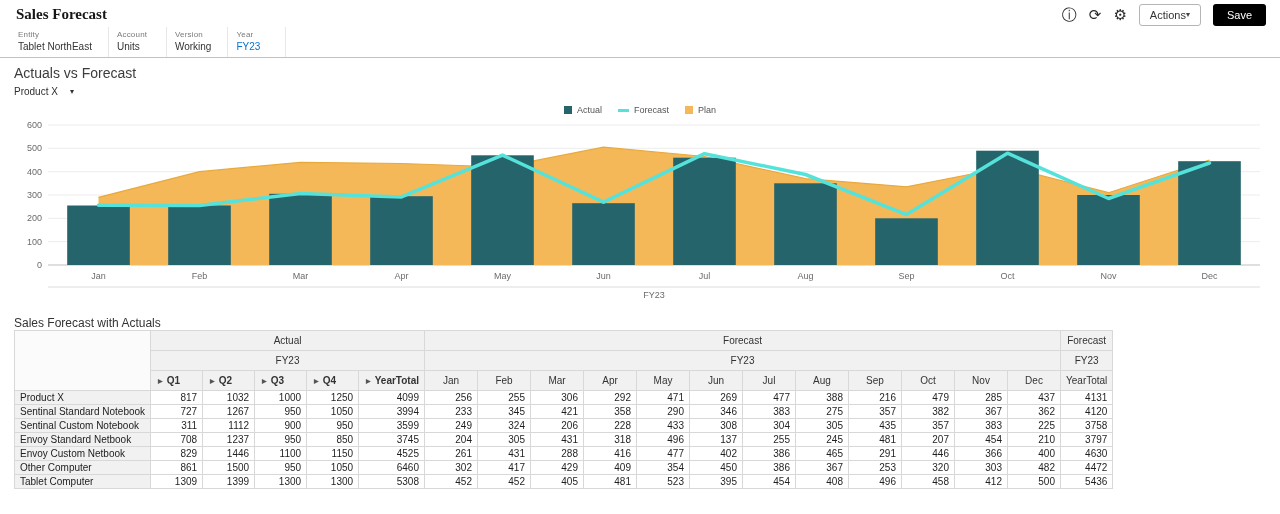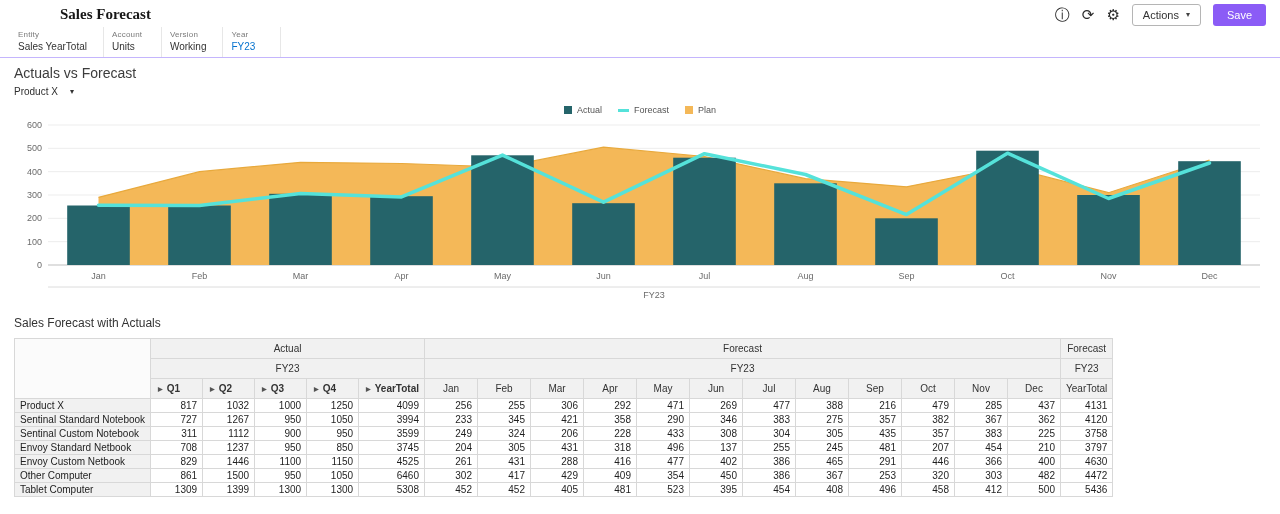--- a/index.html
+++ b/index.html
@@ -2,27 +2,27 @@
 <html><head>
 <meta charset="utf-8">
 <style>
   * { box-sizing: border-box; margin: 0; padding: 0; }
   html, body { width: 1280px; height: 514px; background: #fff; overflow: hidden;
     font-family: "Liberation Sans", sans-serif; color: #222; }
 
   
   .app-header { display: flex; align-items: center; justify-content: space-between;
     padding: 5px 14px 3px 16px; height: 27px; }
-  .app-title { font-family: "Liberation Serif", serif; font-weight: bold; font-size: 15px; color: #161616; margin-left: 44px; }
+  .app-title { font-family: "Liberation Serif", serif; font-weight: bold; font-size: 15px; color: #161616; }
   .header-right { display: flex; align-items: center; gap: 12px; }
   .icon-btn { background: none; border: none; font-size: 15px; line-height: 1; color: #2b2b2b; cursor: pointer; }
-  .actions-btn { display: inline-flex; align-items: center; gap: 7px; font-size: 11px; color: #333;
+  .actions-btn { display: inline-flex; align-items: center; font-size: 11px; color: #333;
     background: #fff; border: 1px solid #b5b5b5; border-radius: 3px; padding: 4px 10px; cursor: pointer; }
   .actions-btn .caret { font-size: 8px; color: #444; }
-  .save-btn { font-size: 11px; color: #fff; background: #8b5cf6; border: none; border-radius: 3px;
+  .save-btn { font-size: 11px; color: #fff; background: #000000; border: none; border-radius: 3px;
     padding: 5px 14px; cursor: pointer; }
 
   
   .pov-bar { display: flex; border-bottom: 1px solid #c4b5fd; padding-left: 10px; }
   .pov-item { padding: 3px 16px 5px 8px; border-right: 1px solid #e7e7e7; min-width: 58px; cursor: pointer; }
   .pov-dim { font-size: 8px; color: #7a7a7a; letter-spacing: .2px; }
   .pov-member { font-size: 10px; color: #333; margin-top: 2px; }
   .pov-member.highlight { color: #0572ce; }
 
   
@@ -33,21 +33,21 @@
   .product-selector .caret { font-size: 8px; color: #333; }
   .legend { display: flex; justify-content: center; align-items: center; gap: 16px;
     margin: 4px 0 0 0; font-size: 9px; color: #555; height: 14px; }
   .legend-item { display: inline-flex; align-items: center; gap: 5px; }
   .swatch { width: 8px; height: 8px; display: inline-block; }
   .swatch-line { width: 11px; height: 3px; }
   .axlbl { font-size: 9px; fill: #6b6b6b; font-family: "Liberation Sans", sans-serif; }
 
   
   .table-section { padding: 9px 14px 0 14px; }
-  .grid-title { font-size: 12px; color: #333; margin-bottom: 8px; }
+  .grid-title { font-size: 12px; color: #333; }
   table.grid { border-collapse: collapse; font-size: 10px; table-layout: fixed; }
   .grid th, .grid td { border: 1px solid #d8d8d8; padding: 1px 5px; overflow: hidden; white-space: nowrap; }
   .grid thead th { background: #f1f1f1; font-weight: normal; text-align: center; height: 20px; color: #333; }
   .grid thead th.col-q { font-weight: bold; text-align: left; padding-left: 7px; }
   .grid .tri { font-size: 6px; color: #555; margin-right: 4px; vertical-align: 1px; }
   .grid td { text-align: right; background: #fff; height: 14px; color: #1f1f1f; }
   .grid .rowhdr { background: #f1f1f1; text-align: left; font-weight: normal; height: 14px; color: #222; }
   .grid .corner { background: #fbfbfb; }
   .c-rowhdr { width: 120px; }
   .w-q { width: 52px; }
@@ -68,21 +68,21 @@
       <span>Actions</span>
       <span class="caret">▾</span>
     </button>
     <button class="save-btn">Save</button>
   </div>
 </div>
 
 <div class="pov-bar">
   <div class="pov-item">
     <div class="pov-dim">Entity</div>
-    <div class="pov-member">Sales YearTotal</div>
+    <div class="pov-member">Tablet NorthEast</div>
   </div>
   <div class="pov-item">
     <div class="pov-dim">Account</div>
     <div class="pov-member">Units</div>
   </div>
   <div class="pov-item">
     <div class="pov-dim">Version</div>
     <div class="pov-member">Working</div>
   </div>
   <div class="pov-item">

